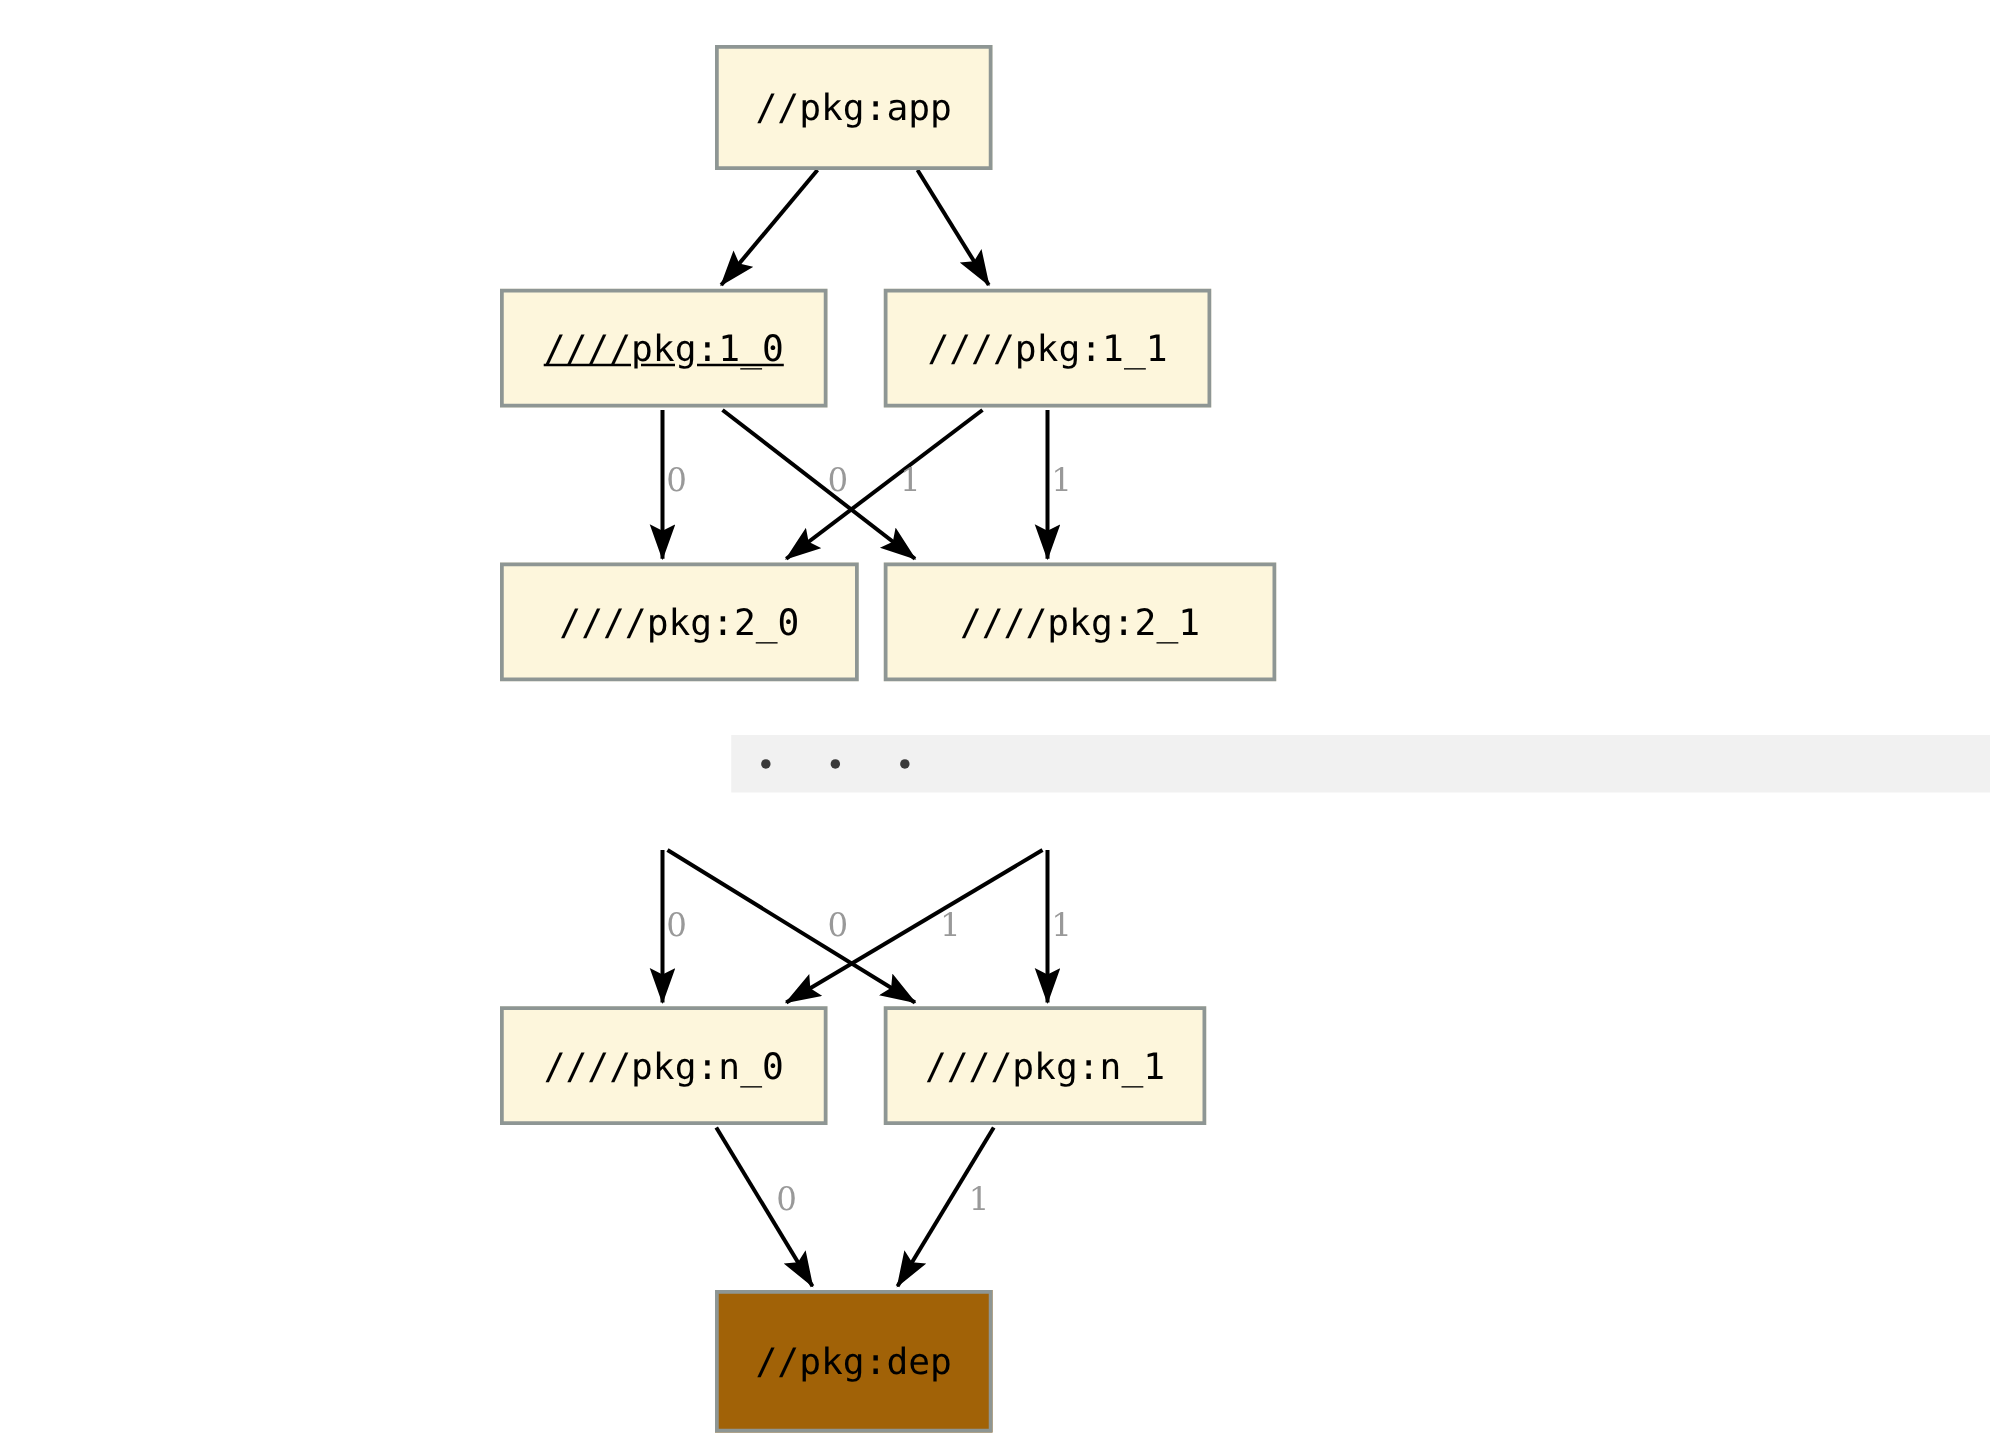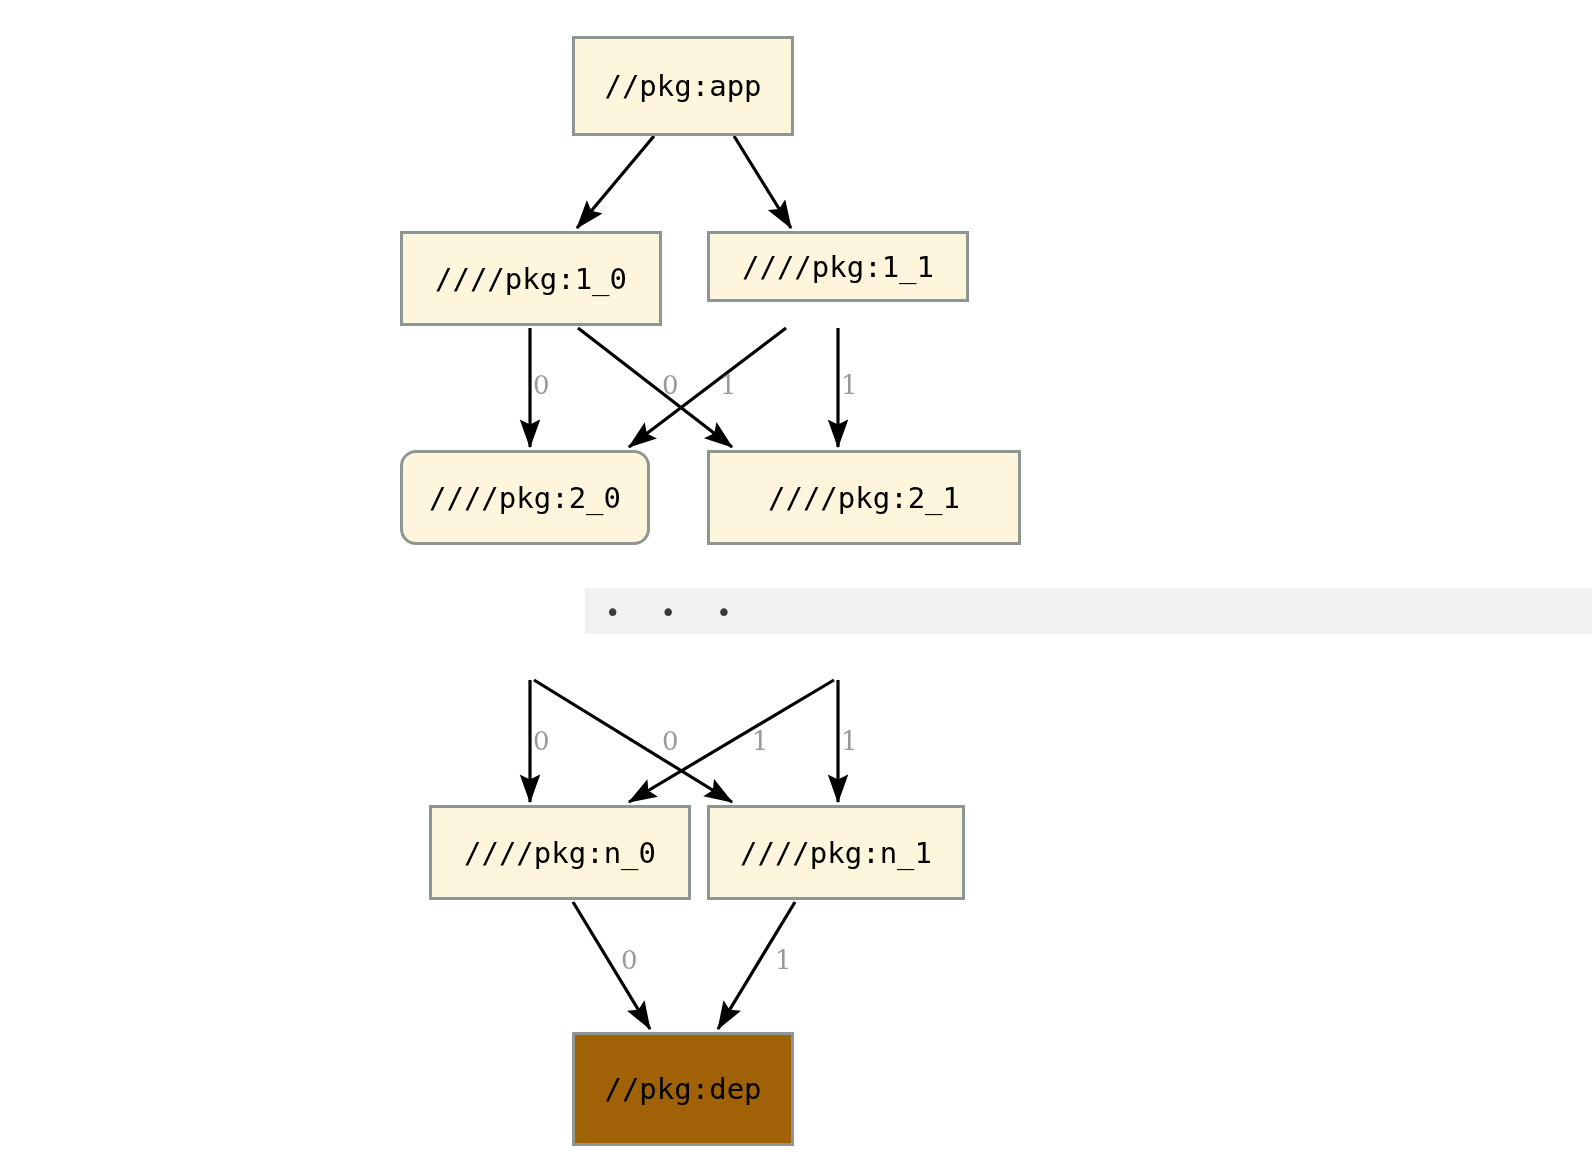--- a/index.html
+++ b/index.html
@@ -89,33 +89,33 @@
         <line x1="838" y1="680" x2="838" y2="802" stroke="#000000" stroke-width="3.2" marker-end="url(#arrowhead)"></line>
         <line x1="573" y1="902" x2="650" y2="1029" stroke="#000000" stroke-width="3.2" marker-end="url(#arrowhead)"></line>
         <line x1="795" y1="902" x2="718" y2="1029" stroke="#000000" stroke-width="3.2" marker-end="url(#arrowhead)"></line>
       </g>
   </svg>
 
   <div id="nodes-layer">
       <div class="node-box" style="left: 572px; top: 36px; width: 222px; height: 100px; background: rgb(253, 246, 220); border-color: rgb(142, 150, 148);">
         <span class="node-label">//pkg:app</span>
       </div>
-      <div class="node-box" style="left: 400px; top: 231px; width: 262px; height: 95px; background: rgb(253, 246, 220); border-color: rgb(142, 150, 148);">
+      <div class="node-box" style="left: 400px; top: 231px; width: 262px; height: 95px; background: rgb(253, 246, 220); border-color: rgb(142, 150, 148); text-decoration: underline;">
         <span class="node-label">////pkg:1_0</span>
       </div>
-      <div class="node-box" style="left: 707px; top: 231px; width: 262px; height: 71px; background: rgb(253, 246, 220); border-color: rgb(142, 150, 148);">
+      <div class="node-box" style="left: 707px; top: 231px; width: 262px; height: 95px; background: rgb(253, 246, 220); border-color: rgb(142, 150, 148);">
         <span class="node-label">////pkg:1_1</span>
       </div>
-      <div class="node-box" style="left: 400px; top: 450px; width: 250px; height: 95px; background: rgb(253, 246, 220); border-color: rgb(142, 150, 148); border-radius: 16px;">
+      <div class="node-box" style="left: 400px; top: 450px; width: 287px; height: 95px; background: rgb(253, 246, 220); border-color: rgb(142, 150, 148);">
         <span class="node-label">////pkg:2_0</span>
       </div>
       <div class="node-box" style="left: 707px; top: 450px; width: 314px; height: 95px; background: rgb(253, 246, 220); border-color: rgb(142, 150, 148);">
         <span class="node-label">////pkg:2_1</span>
       </div>
-      <div class="node-box" style="left: 400px; top: 805px; width: 262px; height: 95px; background: rgb(253, 246, 220); border-color: rgb(142, 150, 148); margin-left: 29px;">
+      <div class="node-box" style="left: 400px; top: 805px; width: 262px; height: 95px; background: rgb(253, 246, 220); border-color: rgb(142, 150, 148);">
         <span class="node-label">////pkg:n_0</span>
       </div>
       <div class="node-box" style="left: 707px; top: 805px; width: 258px; height: 95px; background: rgb(253, 246, 220); border-color: rgb(142, 150, 148);">
         <span class="node-label">////pkg:n_1</span>
       </div>
       <div class="node-box" style="left: 572px; top: 1032px; width: 222px; height: 114px; background: #a16207; border-color: rgb(142, 150, 148);">
         <span class="node-label">//pkg:dep</span>
       </div>
     </div>
 

